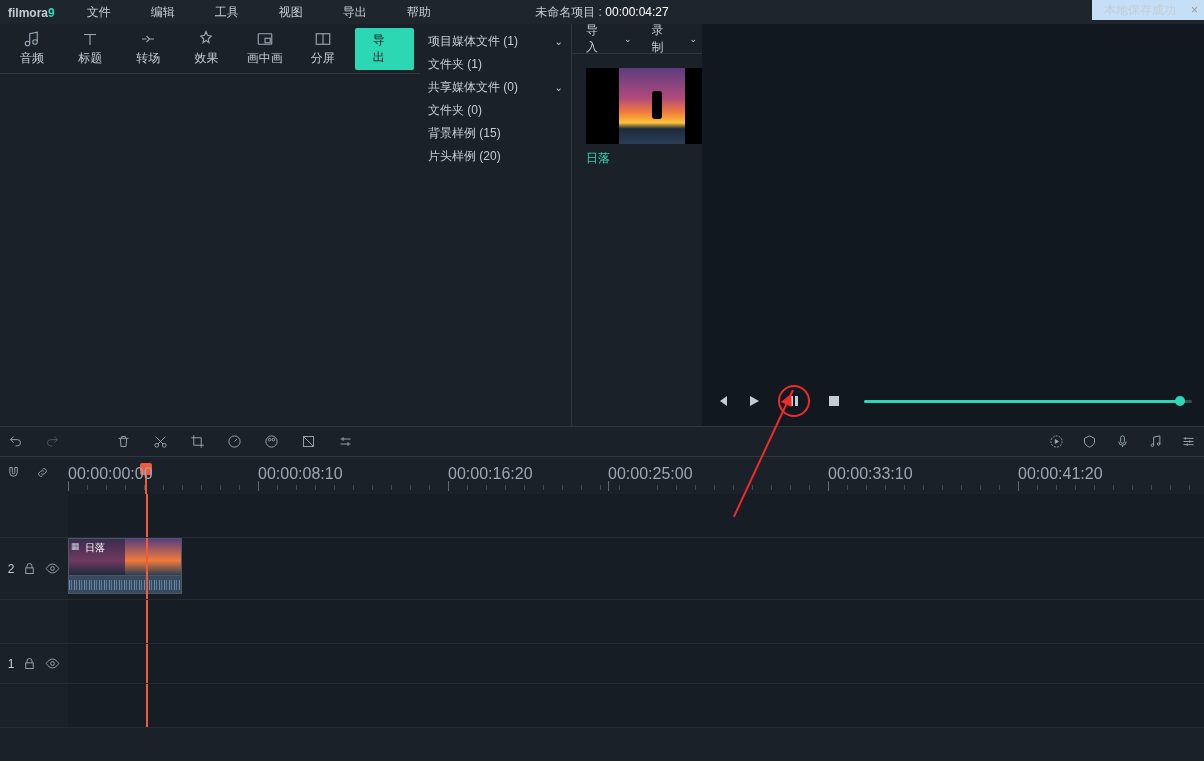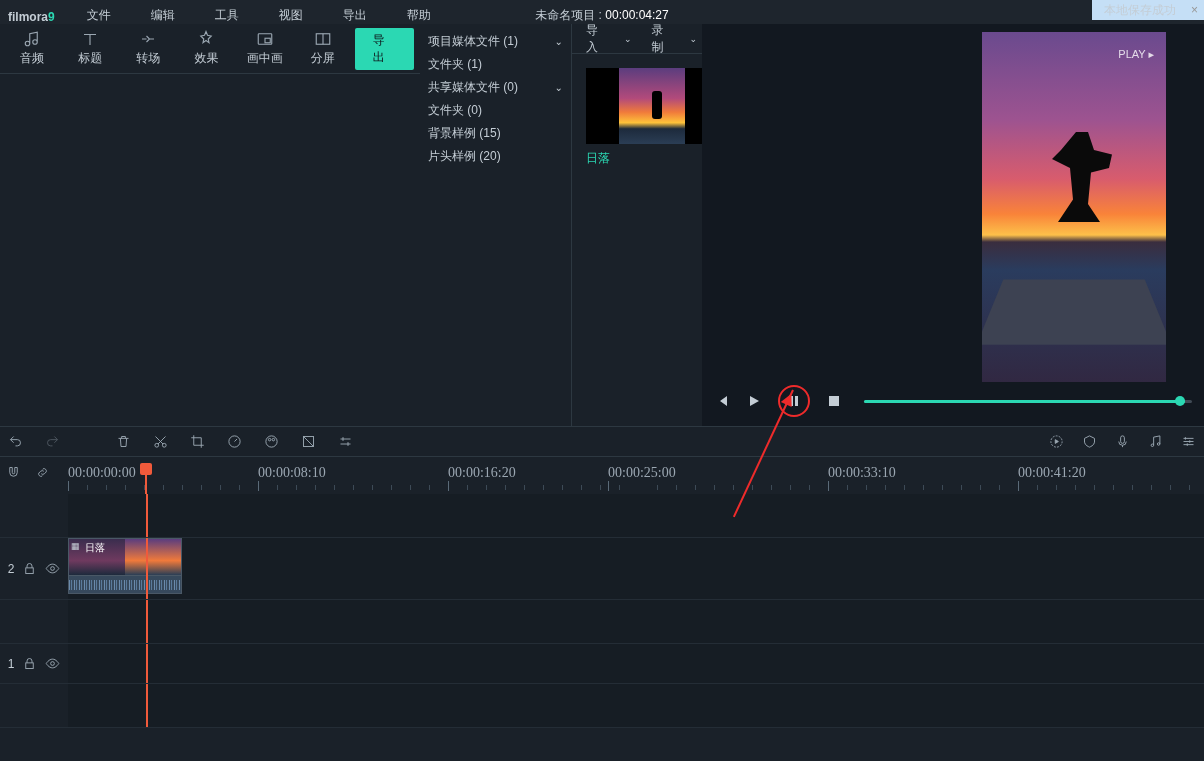--- a/index.html
+++ b/index.html
@@ -1,17 +1,17 @@
 <!DOCTYPE html>
 <html><head>
 <meta charset="utf-8">
 <style>
 *{margin:0;padding:0;box-sizing:border-box;font-family:"Microsoft YaHei",Arial,sans-serif;font-size:12px;color:#c4cdd5;}
 body{background:#1a2129;width:1204px;height:761px;overflow:hidden;position:relative;}
-.titlebar{height:24px;background:#1e252d;display:flex;align-items:flex-end;padding:0 8px;position:relative;}
+.titlebar{height:24px;background:#1e252d;display:flex;align-items:center;padding:0 8px;position:relative;}
 .logo{color:#fff;font-weight:bold;font-size:13px;margin-right:12px;}
 .logo .nine{color:#2bd8b3;}
 .menu{display:flex;gap:20px;}
 .menu span{cursor:pointer;margin-left:20px;}
 .proj-title{position:absolute;left:50%;transform:translateX(-50%);}
 .proj-title .tc{color:#fff;}
 .notif{position:absolute;right:0;top:0;background:#c5dff6;color:#333;padding:2px 28px 2px 12px;height:20px;line-height:16px;}
 .notif-x{position:absolute;right:6px;top:2px;color:#999;cursor:pointer;}
 .upper{display:flex;height:402px;}
 .left-pane{width:702px;background:#1a2129;display:flex;flex-direction:row;}
@@ -55,21 +55,21 @@
 .slider-fill{height:100%;background:#2bd8b3;border-radius:2px;width:98%;}
 .slider-dot{position:absolute;right:2%;top:-3.5px;width:10px;height:10px;background:#2bd8b3;border-radius:50%;}
 .arrow{position:absolute;width:2px;height:140px;background:#ee2b2b;transform:rotate(25deg);transform-origin:top;left:792px;top:390px;z-index:10;}
 .arrow::before{content:'';position:absolute;top:-2px;left:-5px;border:6px solid transparent;border-bottom:12px solid #ee2b2b;}
 .toolbar{height:30px;background:#1a2129;border-top:1px solid #2d3841;display:flex;align-items:center;padding:0 8px;gap:22px;}
 .toolbar .sp{width:12px;}
 .toolbar-r{margin-left:auto;display:flex;gap:18px;}
 .tl-head{height:38px;background:#1a2129;border-top:1px solid #2d3841;display:flex;align-items:flex-start;padding-top:8px;}
 .tl-left{width:68px;display:flex;gap:14px;padding-left:6px;}
 .ruler{flex:1;position:relative;height:28px;}
-.tick-major{position:absolute;top:0;color:#9ba7b2;font-size:14px;font-family:Liberation Serif, serif;}
+.tick-major{position:absolute;top:0;color:#9ba7b2;font-size:16px;}
 .tick-major::after{content:'';position:absolute;left:0;top:16px;width:1px;height:10px;background:#5a6a78;}
 .minor{position:absolute;top:20px;width:1px;height:5px;background:#3d4a56;}
 .plhead{position:absolute;top:-2px;width:12px;height:12px;background:#f05a3b;border-radius:2px;transform:translateX(-50%);}
 .plhead::after{content:'';position:absolute;left:5px;top:10px;width:2px;height:300px;background:#f05a3b;}
 .tracks{background:#1a2129;height:267px;position:relative;}
 .track{height:62px;display:flex;border-bottom:1px solid #242d36;}
 .track.gap{height:44px;}
 .track-h{width:68px;display:flex;align-items:center;justify-content:center;gap:8px;}
 .track-body{flex:1;position:relative;background:#161d24;}
 .clip-tl{position:absolute;top:0;left:0;width:114px;height:60px;}
@@ -224,25 +224,20 @@
           <path d="M3 7h6l2 2h10v10H3z"></path>
           <path d="M17 6v4m-2-2h4" stroke="#9ba7b2"></path>
         </svg>
       <svg class="ico" viewBox="0 0 24 24">
           <path d="M3 7h6l2 2h10v10H3z"></path>
         </svg>
     </div>
   </div>
 
   <div class="preview">
-    <div class="vid">
-      <div class="pier"></div>
-      <div class="skater"></div>
-      <span class="play-ov">PLAY ▸</span>
-    </div>
     <div class="pcontrols">
       <div class="pbtn">
           <svg width="14" height="14" viewBox="0 0 14 14">
             <path d="M3 2v10M12 2L5 7l7 5z"></path>
           </svg>
         </div>
       <div class="pbtn">
           <svg width="14" height="14" viewBox="0 0 14 14">
             <path d="M3 2l9 5-9 5z"></path>
           </svg>

